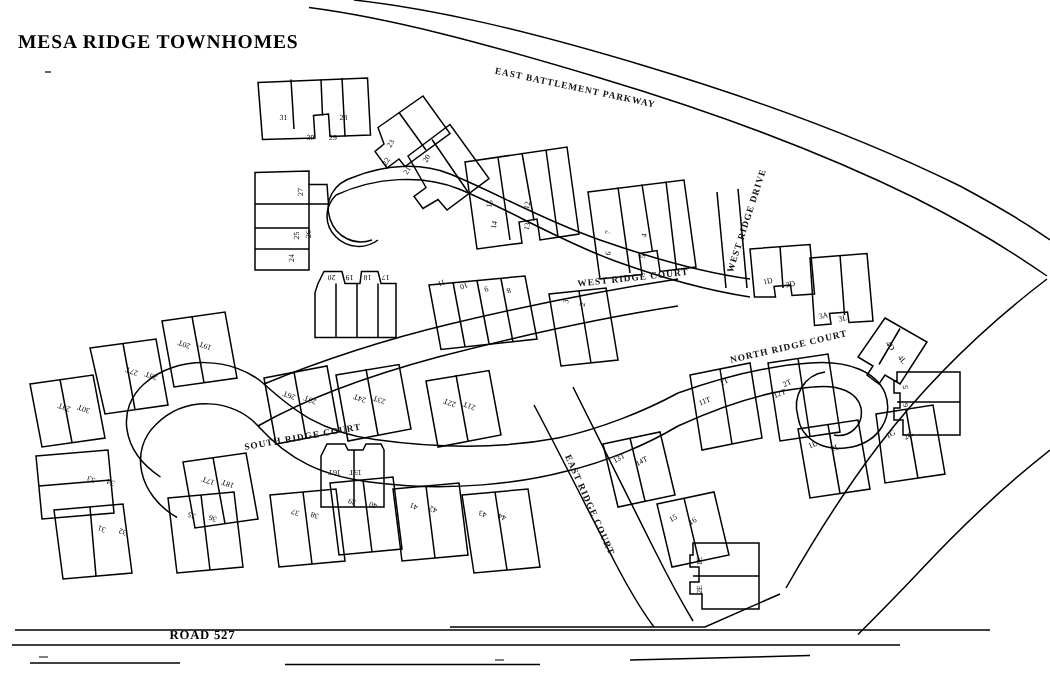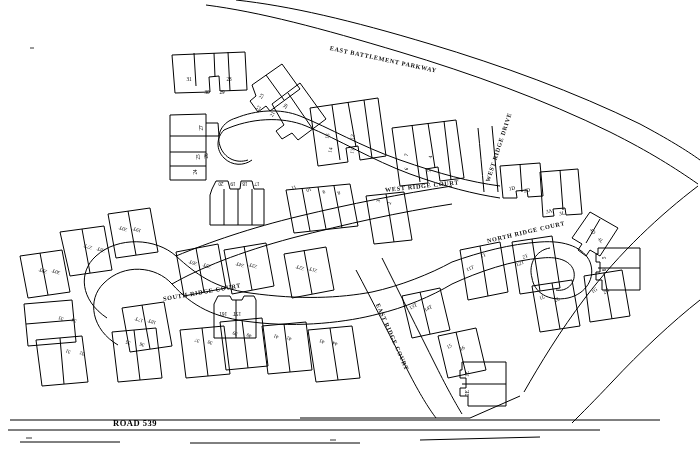--- a/index.html
+++ b/index.html
@@ -284,23 +284,24 @@
 
       <g stroke-width="0.8">
         <path d="M30,48 L34,48"></path>
         <path d="M330,440 L336,440"></path>
         <path d="M26,438 L32,438"></path>
       </g>
 
     </g>
   </svg>
 
+  <div class="title-text">MESA RIDGE TOWNHOMES</div>
 
   <div id="road-labels">
-      <div class="road-label" style="left: 113px; top: 418px;">ROAD 539</div>
+      <div class="road-label" style="left: 113px; top: 418px;">ROAD 527</div>
     </div>
   <div id="street-labels">
       <div class="street-label" style="left: 330px; top: 44px; transform: rotate(12deg);">EAST BATTLEMENT PARKWAY</div>
       <div class="street-label" style="left: 385px; top: 186px; transform: rotate(-6deg);">WEST RIDGE COURT</div>
       <div class="street-label" style="left: 487px; top: 178px; transform: rotate(-72deg);">WEST RIDGE DRIVE</div>
       <div class="street-label" style="left: 487px; top: 237px; transform: rotate(-13deg);">NORTH RIDGE COURT</div>
       <div class="street-label" style="left: 163px; top: 295px; transform: rotate(-10deg);">SOUTH RIDGE COURT</div>
       <div class="street-label" style="left: 378px; top: 300px; transform: rotate(66deg);">EAST RIDGE COURT</div>
     </div>
   <div id="lot-labels">

